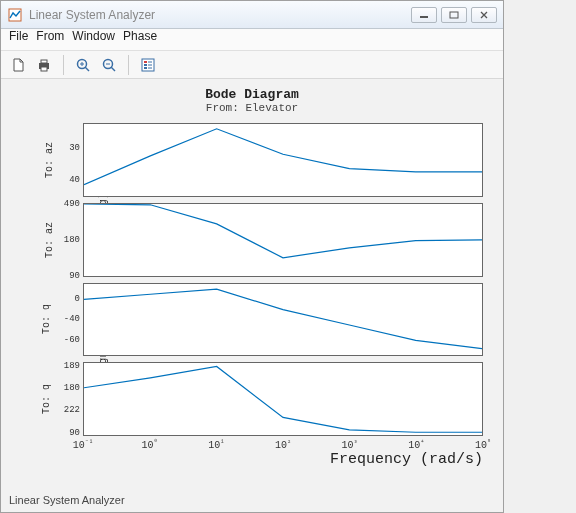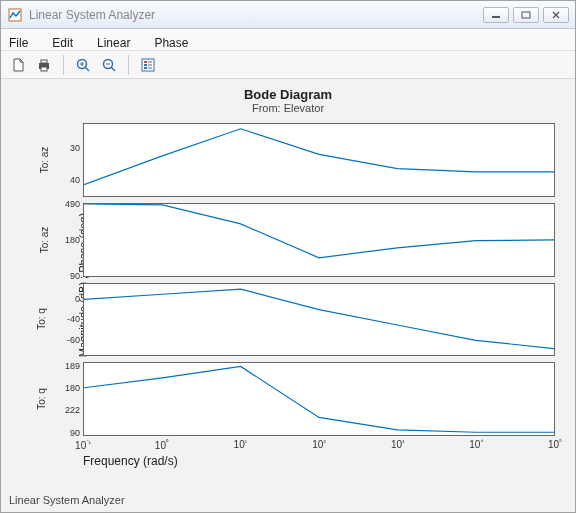--- a/index.html
+++ b/index.html
@@ -1,35 +1,35 @@
 <!DOCTYPE html>
 <html><head>
 <meta charset="utf-8">
 <style>
   * { box-sizing: border-box; margin: 0; padding: 0; }
   body { font-family: "Segoe UI", Arial, sans-serif; background: #f0f0f0; width: 576px; height: 513px; overflow: hidden; }
-  .window { width: 576px; height: 513px; background: #ef4444; border: 1px solid #a0a0a0; display: flex; flex-direction: column; }
+  .window { width: 504px; height: 513px; background: #ef4444; border: 1px solid #a0a0a0; display: flex; flex-direction: column; }
   .titlebar { height: 28px; background: linear-gradient(#f8fbfe, #e4ecf6); border-bottom: 1px solid #c0c8d0; display: flex; align-items: center; padding: 0 6px; gap: 6px; }
   .titlebar .app-icon { width: 16px; height: 16px; }
   .titlebar .title { flex: 1; font-size: 12px; color: #888; }
   .win-btns { display: flex; gap: 4px; }
   .win-btn { width: 26px; height: 16px; border: 1px solid #b0b8c0; border-radius: 2px; background: linear-gradient(#fdfdfe,#e8eef6); display: flex; align-items: center; justify-content: center; }
   .win-btn svg { display: block; }
-  .menubar { height: 22px; display: flex; align-items: flex-end; padding: 0 8px; gap: 24px; font-size: 12px; color: #222; border-bottom: 1px solid #e0e0e0; background: #fafafa; }
+  .menubar { height: 22px; display: flex; align-items: flex-start; padding: 0 8px; gap: 8px; font-size: 12px; color: #222; border-bottom: 1px solid #e0e0e0; background: #fafafa; }
   .menubar span { cursor: default; }
   .toolbar { height: 28px; display: flex; align-items: center; padding: 0 6px; gap: 4px; border-bottom: 1px solid #d8d8d8; background: #f7f7f7; }
   .tool { width: 22px; height: 22px; display: flex; align-items: center; justify-content: center; border-radius: 2px; }
   .sep { width: 1px; height: 20px; background: #ccc; margin: 0 4px; }
-  .plot-area { flex: 1; background: #f2f2f2; padding: 4px; position: relative; }
+  .plot-area { flex: 1; background: #f2f2f2; padding: 4px; position: relative; font-family: Liberation Mono, monospace; }
   .plot-inner { position: absolute; inset: 4px; background: #f2f2f2; }
   .ptitle { text-align: center; font-weight: bold; font-size: 13px; color: #222; margin-top: 4px; }
   .psub { text-align: center; font-size: 11px; color: #444; margin-bottom: 2px; }
   .charts { position: absolute; left: 78px; right: 16px; top: 40px; bottom: 50px; display: flex; flex-direction: column; gap: 6px; }
   .ylabel-main { position: absolute; left: 6px; top: 50%; transform: translateY(-50%) rotate(-90deg); transform-origin: center; font-size: 11px; color: #222; white-space: nowrap; }
-  .xlabel-main { position: absolute; left: 78px; right: 16px; bottom: 18px; text-align: left; font-size: 12px; color: #222; }
+  .xlabel-main { position: absolute; left: 78px; right: 16px; bottom: 18px; text-align: right; font-size: 15px; color: #222; }
   .xticks { position: absolute; left: 78px; right: 16px; bottom: 34px; height: 14px; }
   .xtick { position: absolute; top: 0; font-size: 10px; color: #333; transform: translateX(-50%); }
   .xtick sup { font-size: 7px; vertical-align: super; }
   .subplot { position: relative; flex: 1; }
   .sub-ylabel { position: absolute; left: -52px; top: 50%; transform: translateY(-50%) rotate(-90deg); transform-origin: center; font-size: 10px; color: #333; white-space: nowrap; }
   .plotbox { position: absolute; left: 0; right: 0; top: 0; bottom: 0; background: #fff; border: 1px solid #666; }
   .yt { position: absolute; left: -30px; width: 26px; text-align: right; font-size: 9px; color: #333; transform: translateY(-50%); }
   .curve { position: absolute; inset: 0; }
   .statusbar { height: 22px; font-size: 11px; color: #444; padding: 4px 8px 0 8px; background: #f2f2f2; }
 </style>
@@ -59,22 +59,22 @@
       <div class="win-btn">
           <svg width="10" height="8">
             <path d="M2 1 L8 7 M8 1 L2 7" stroke="#555" stroke-width="1.3"></path>
           </svg>
         </div>
     </div>
   </div>
 
   <div class="menubar">
     <span>File</span>
-    <span>Edit</span>
-    <span>Linear</span>
+    <span>From</span>
+    <span>Window</span>
     <span>Phase</span>
   </div>
 
   <div class="toolbar">
     <div class="tool">
         <svg width="16" height="16">
           <path d="M4 2 h6 l3 3 v9 h-9 z" fill="#fff" stroke="#555"></path>
           <path d="M10 2 v3 h3" fill="none" stroke="#555"></path>
         </svg>
       </div>

